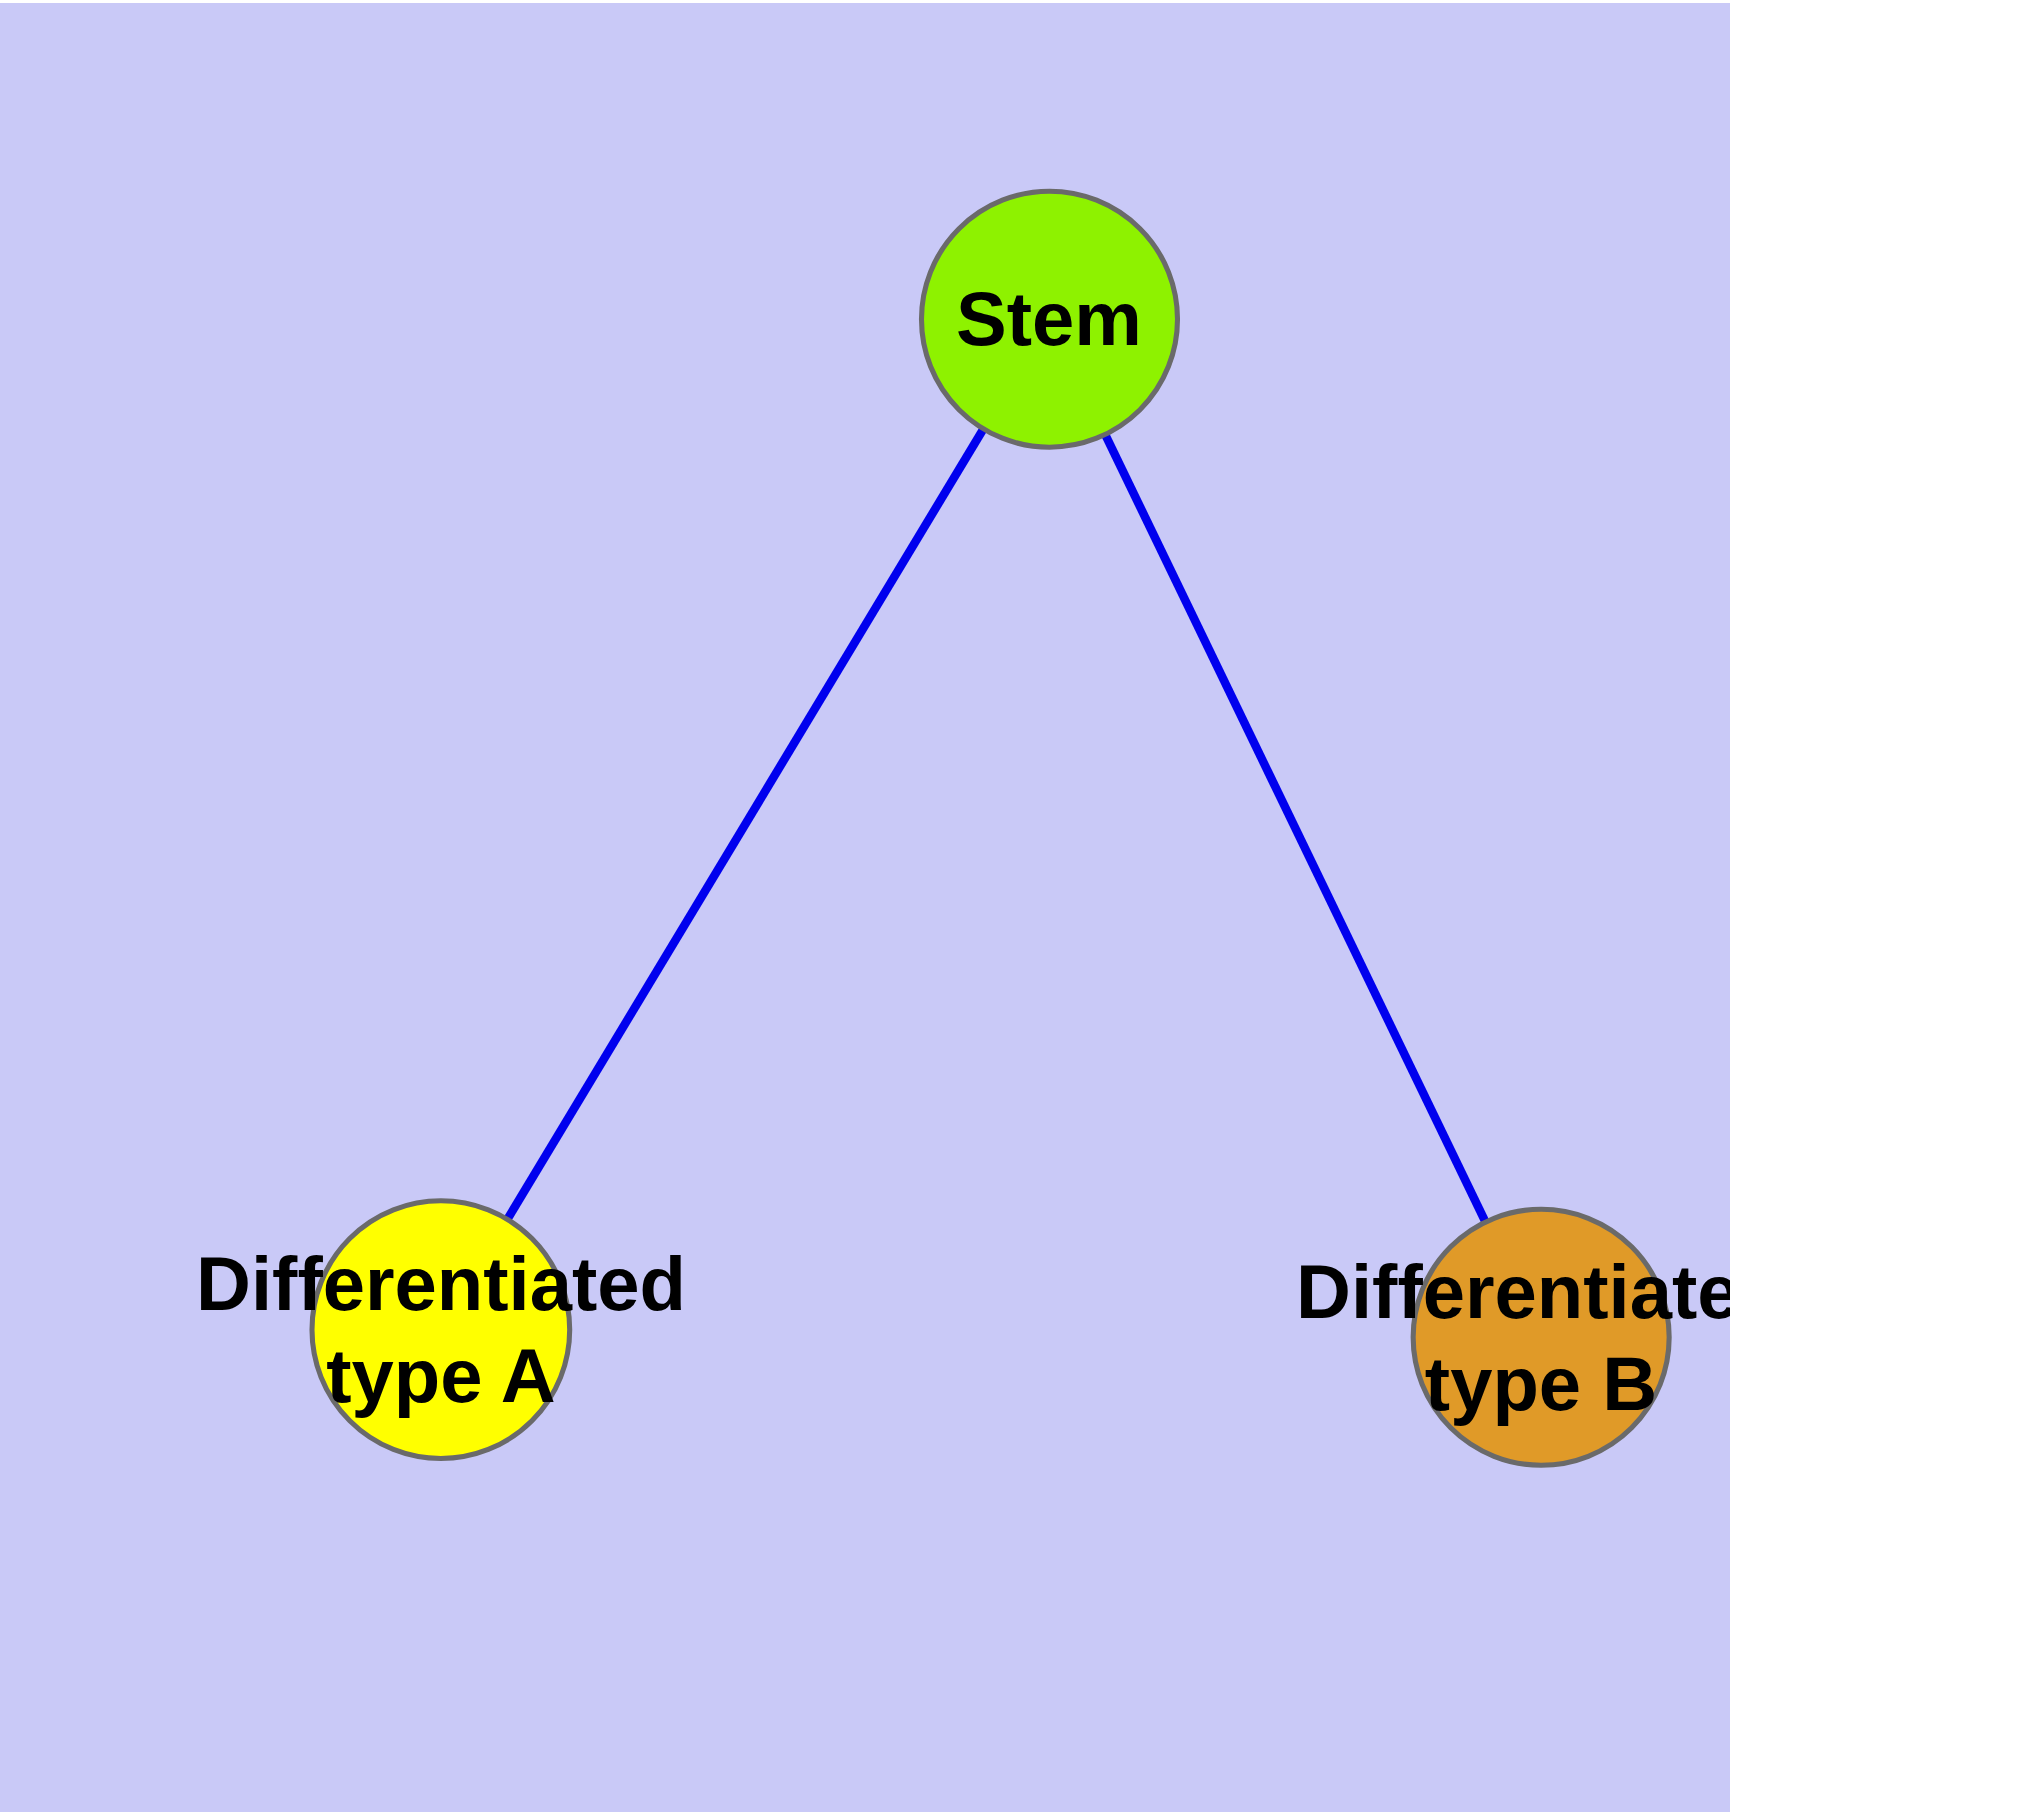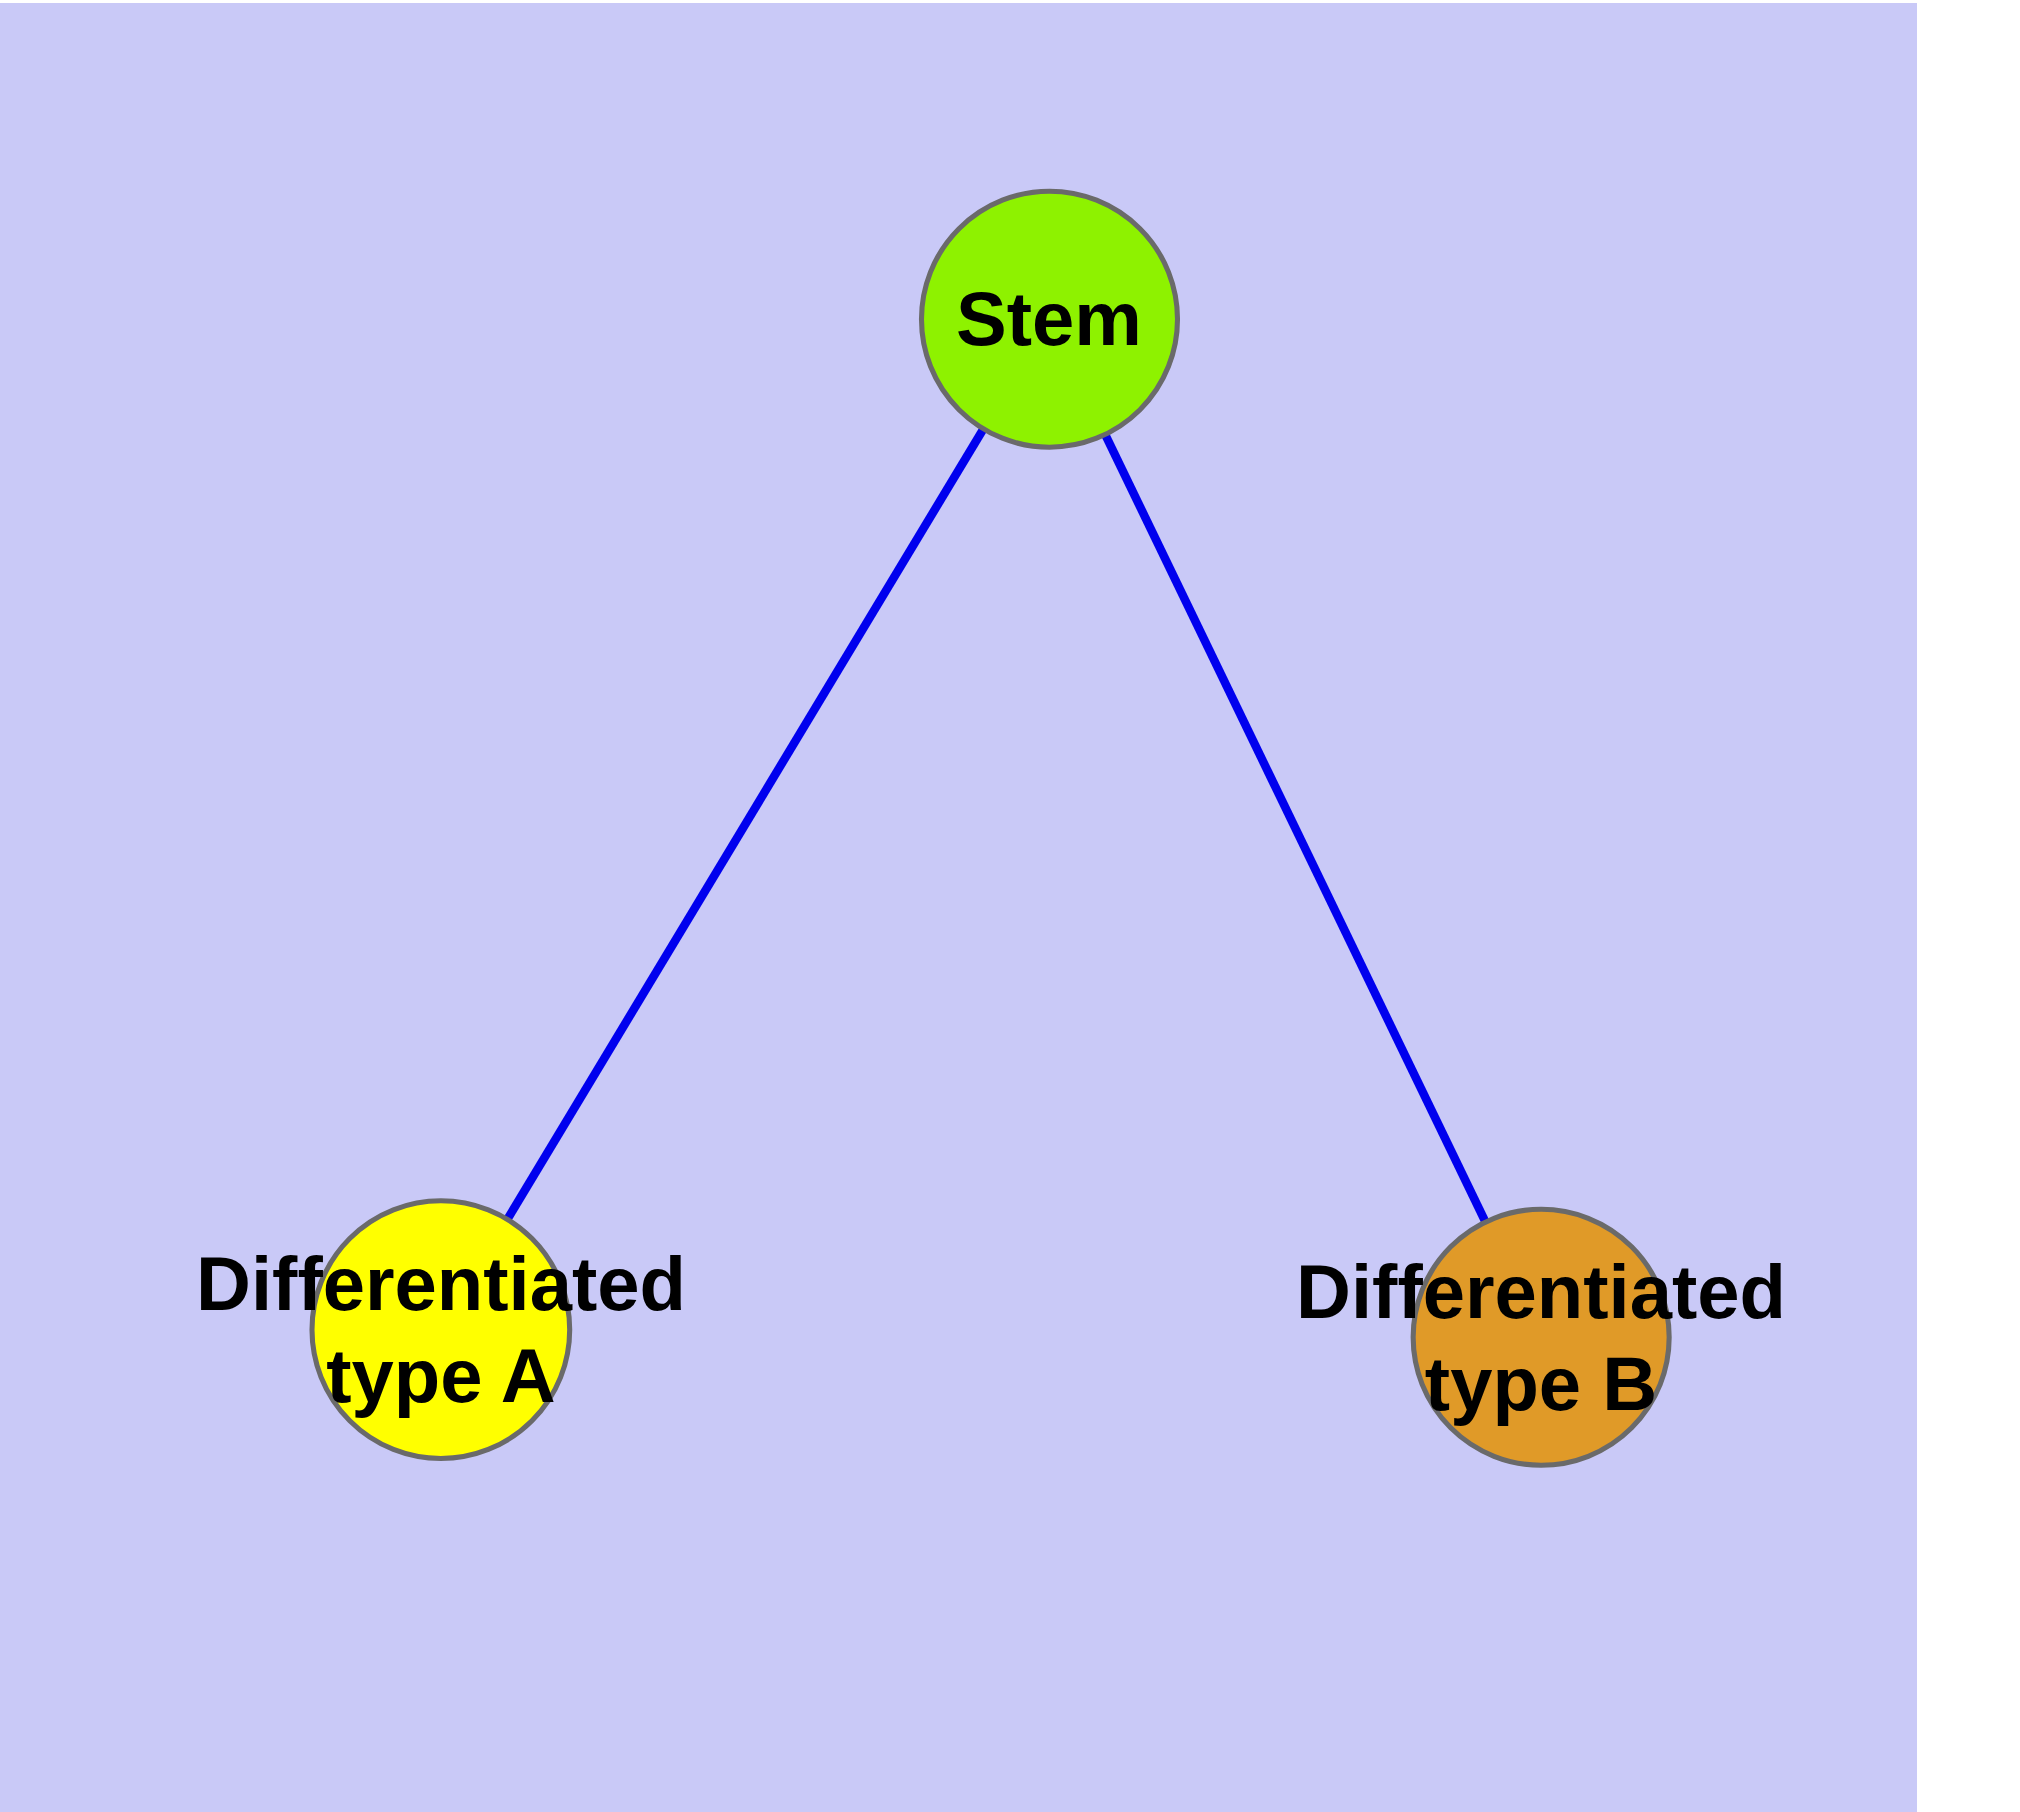--- a/index.html
+++ b/index.html
@@ -27,21 +27,21 @@
     line-height: 1.2;
     color: #000000;
     text-align: center;
     white-space: pre-line;
     pointer-events: none;
   }
 </style>
 </head>
 <body>
 
-<div class="canvas" style="width: 1917px; height: 1809px; background: rgb(201, 201, 247);">
+<div class="canvas" style="width: 1730px; height: 1809px; background: rgb(201, 201, 247);">
   <svg class="graph-svg" id="graph-svg" xmlns="http://www.w3.org/2000/svg" width="2021" height="1809" viewBox="0 0 2384 2134">
       <line x1="1238" y1="373" x2="520" y2="1565" stroke="#0000EE" stroke-width="10"></line>
       <line x1="1238" y1="373" x2="1818" y2="1574" stroke="#0000EE" stroke-width="10"></line>
       <circle cx="1238" cy="373" r="151" fill="#8EF200" stroke="#6A6A6A" stroke-width="6"></circle>
       <circle cx="520" cy="1565" r="152" fill="#FFFF00" stroke="#6A6A6A" stroke-width="6"></circle>
       <circle cx="1818" cy="1574" r="151" fill="#E09A28" stroke="#6A6A6A" stroke-width="6"></circle>
     </svg>
 
   <div class="node-label" style="left: 1049px; top: 316px;">Stem</div>
 

